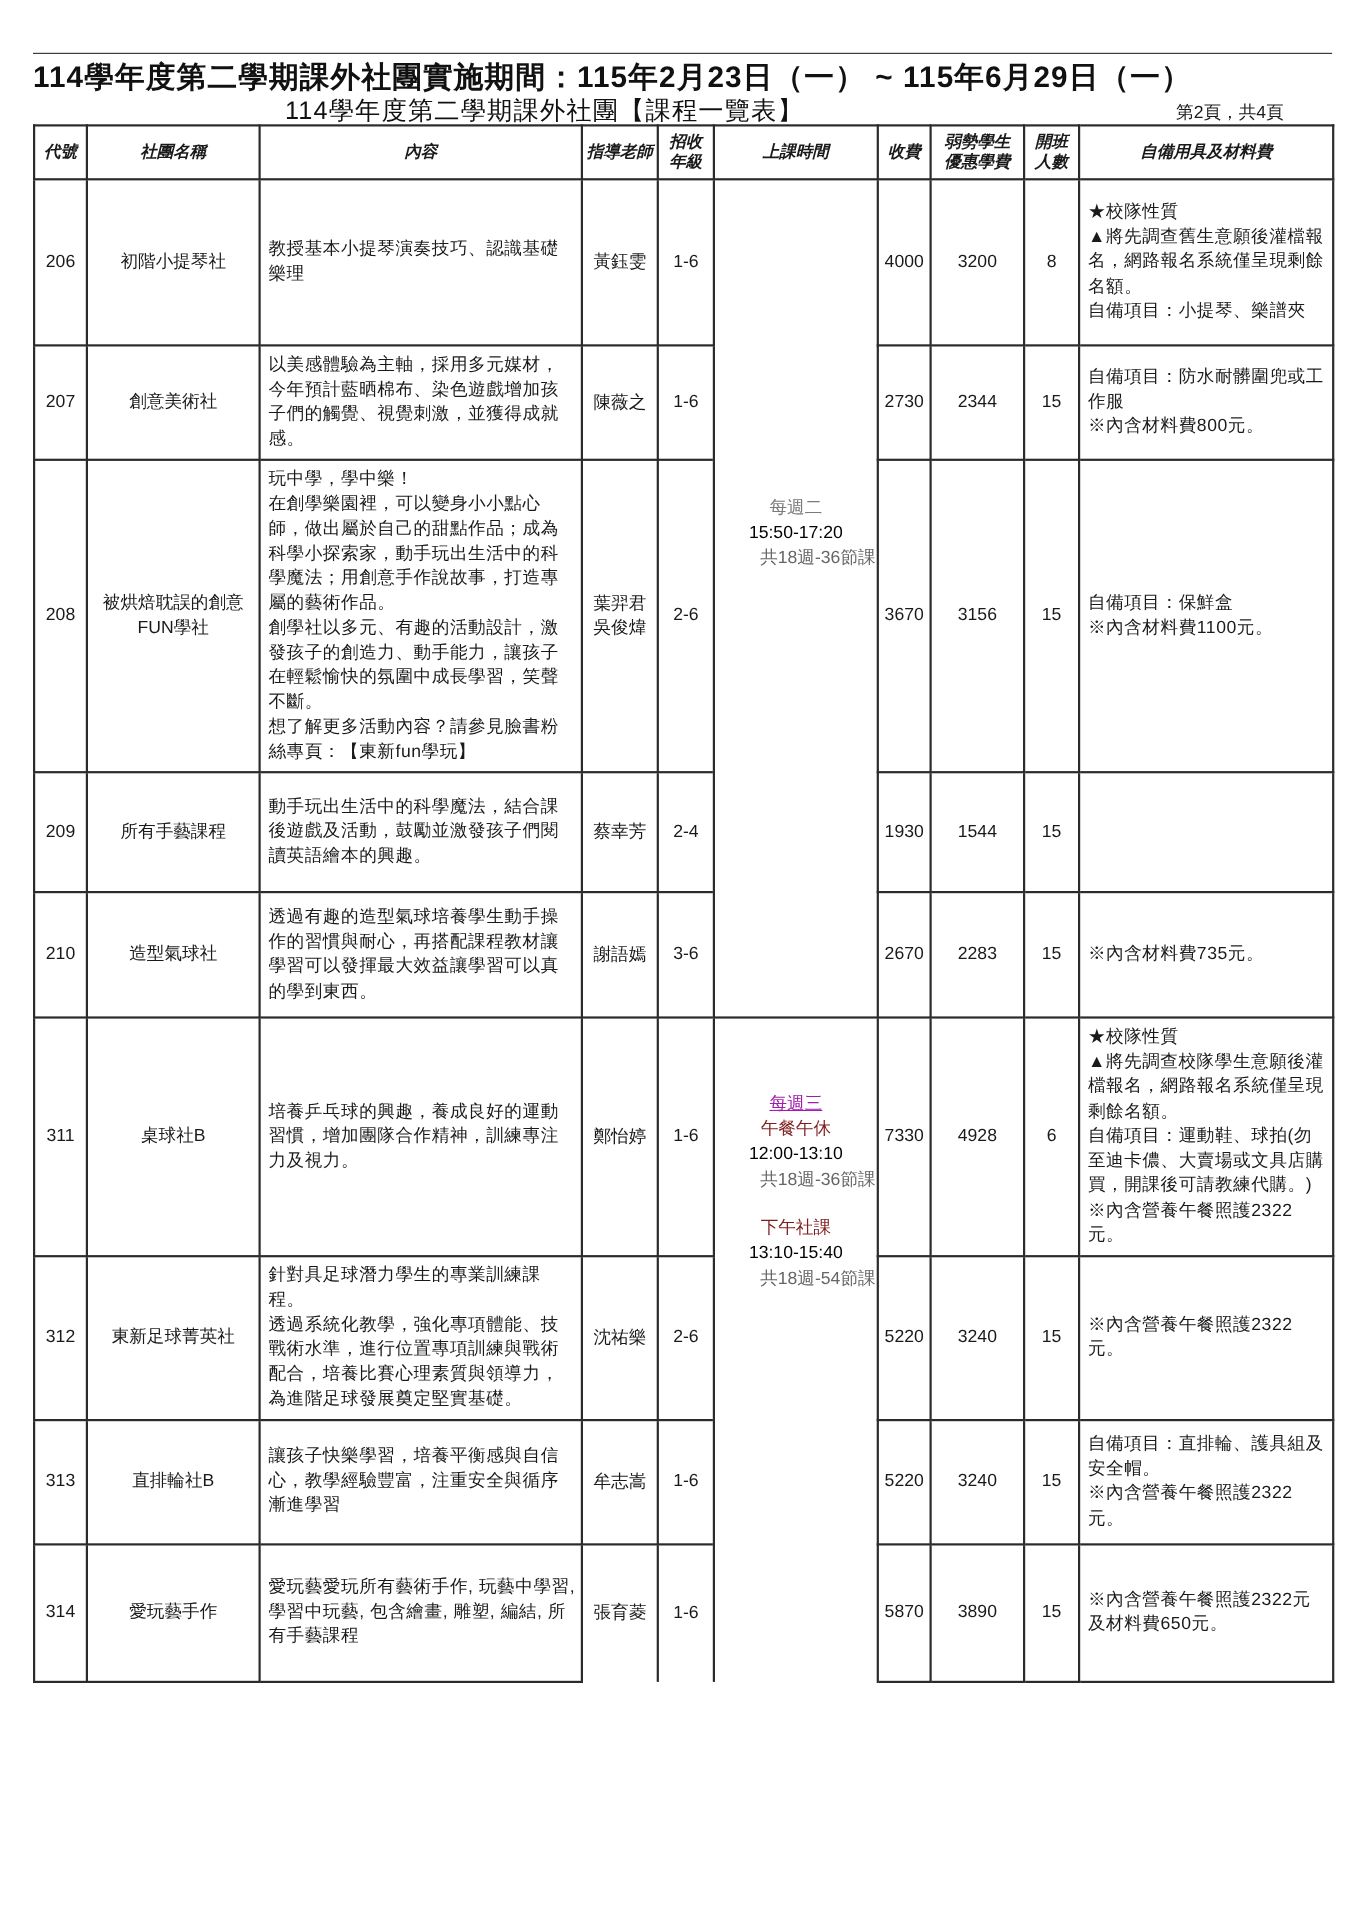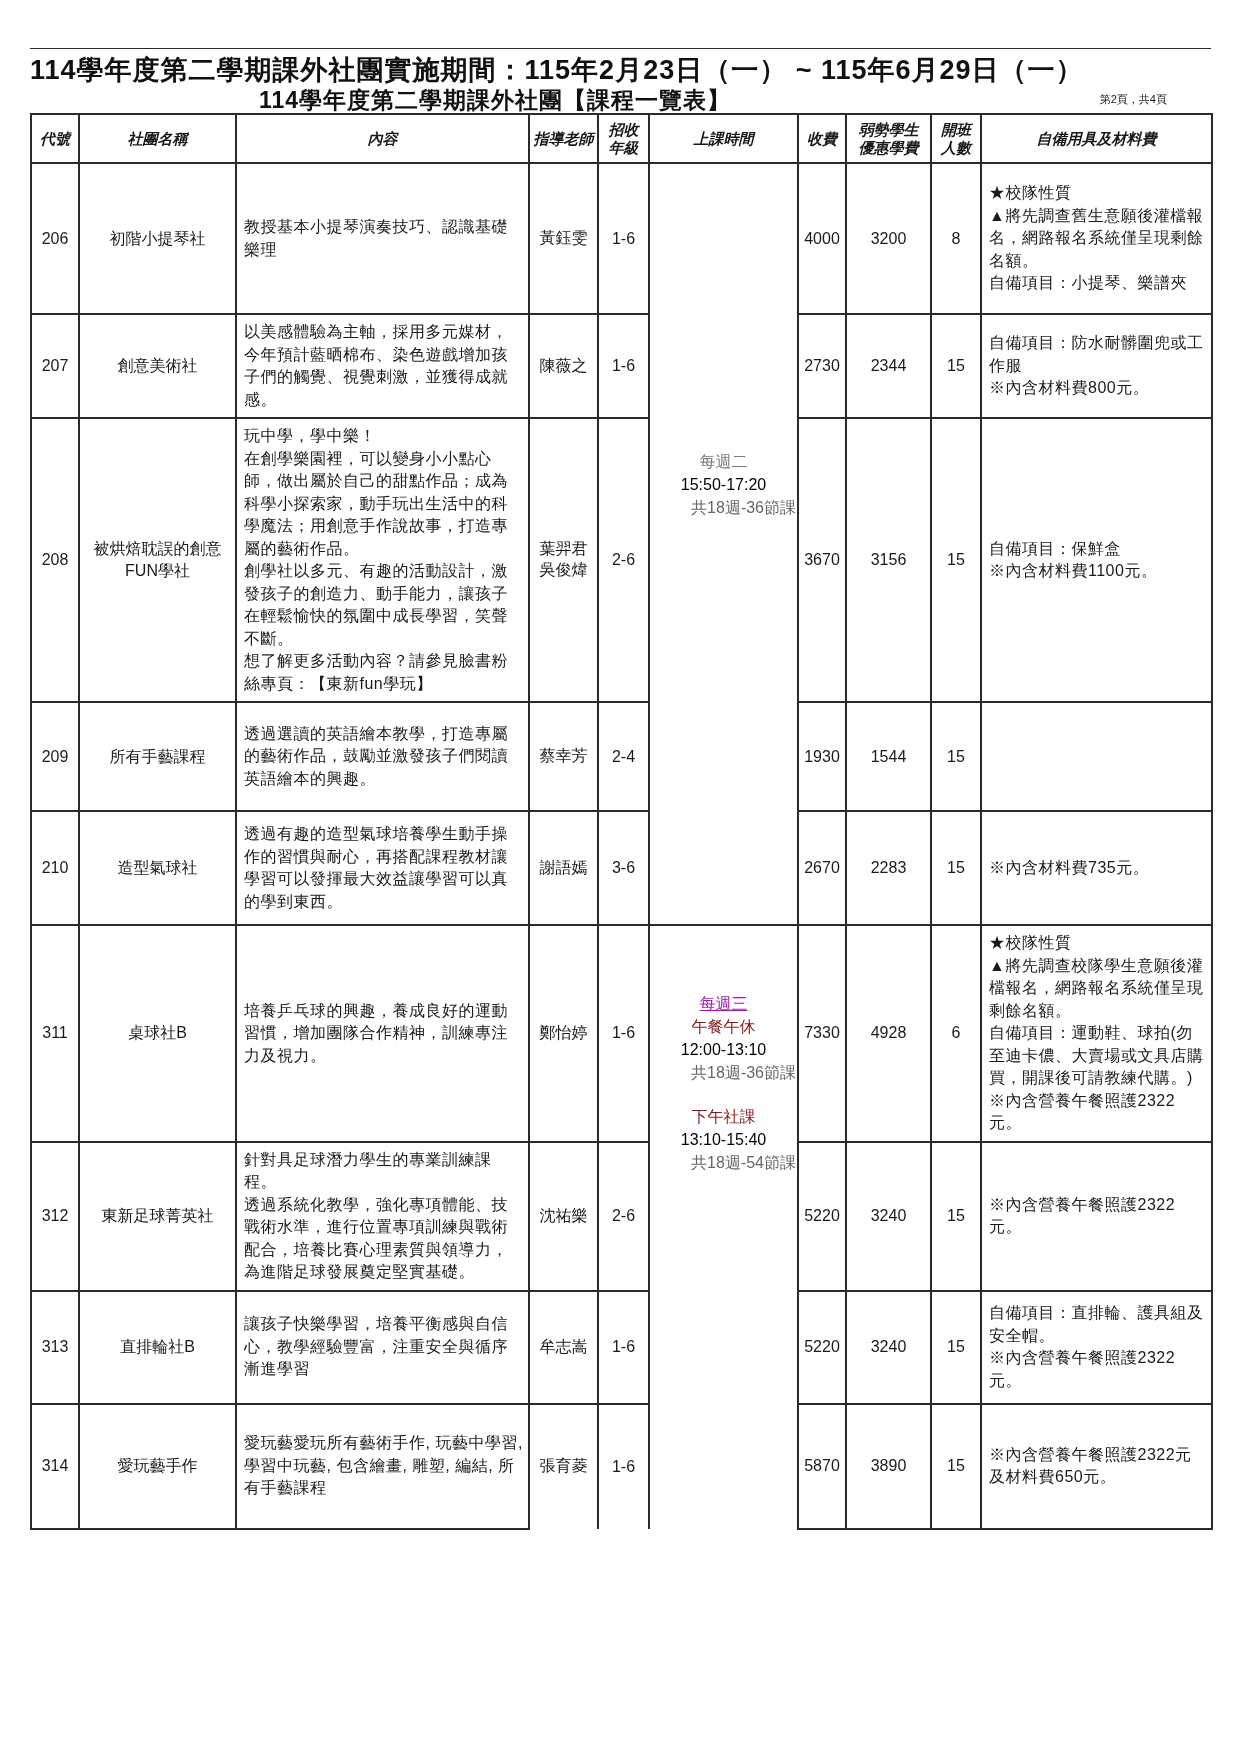--- a/index.html
+++ b/index.html
@@ -8,23 +8,23 @@
     position:relative; width:1241px; height:1755px; background:#fff;
     font-family:"Liberation Sans", sans-serif; color:#111;
   }
   .rule { position:absolute; top:48px; left:30px; width:1181px; border-top:1.5px solid #2a2a2a; }
   .doc-title {
     position:absolute; top:52px; left:30px; width:1045px; text-align:center;
     font-size:27px; font-weight:bold; letter-spacing:1px; white-space:nowrap;
   }
   .doc-subtitle {
     position:absolute; top:85px; left:30px; width:930px; text-align:center;
-    font-size:23px; font-weight:bold; letter-spacing:1px; white-space:nowrap;
-  }
-  .page-info { position:absolute; top:92px; right:74px; font-size:11px; color:#1a1a1a; }
+    font-size:23px; font-weight:normal; letter-spacing:1px; white-space:nowrap;
+  }
+  .page-info { position:absolute; top:92px; right:74px; font-size:16px; color:#1a1a1a; }
 
   table.club-table {
     position:absolute; top:113px; left:30px; width:1181px;
     border-collapse:collapse; table-layout:fixed;
   }
   th, td { border:2px solid #2b2b2b; overflow:hidden; }
   th {
     font-family:"Liberation Serif", serif; font-style:italic; font-weight:bold;
     font-size:15px; white-space:pre-line; line-height:1.2; text-align:center;
     padding:2px 1px; color:#1a1a1a;
@@ -135,21 +135,21 @@
       <td class="c">3670</td>
       <td class="c">3156</td>
       <td class="c">15</td>
       <td class="txt">自備項目：保鮮盒
 ※內含材料費1100元。</td>
     </tr>
 
     <tr style="height:109px">
       <td class="c">209</td>
       <td class="c pre name-cell">所有手藝課程</td>
-      <td class="txt">透過選讀的英語繪本教學，打造專屬的藝術作品，鼓勵並激發孩子們閱讀英語繪本的興趣。</td>
+      <td class="txt">動手玩出生活中的科學魔法，結合課後遊戲及活動，鼓勵並激發孩子們閱讀英語繪本的興趣。</td>
       <td class="c pre">蔡幸芳</td>
       <td class="c">2-4</td>
       <td class="c">1930</td>
       <td class="c">1544</td>
       <td class="c">15</td>
       <td class="txt"></td>
     </tr>
 
     <tr style="height:114px">
       <td class="c">210</td>

